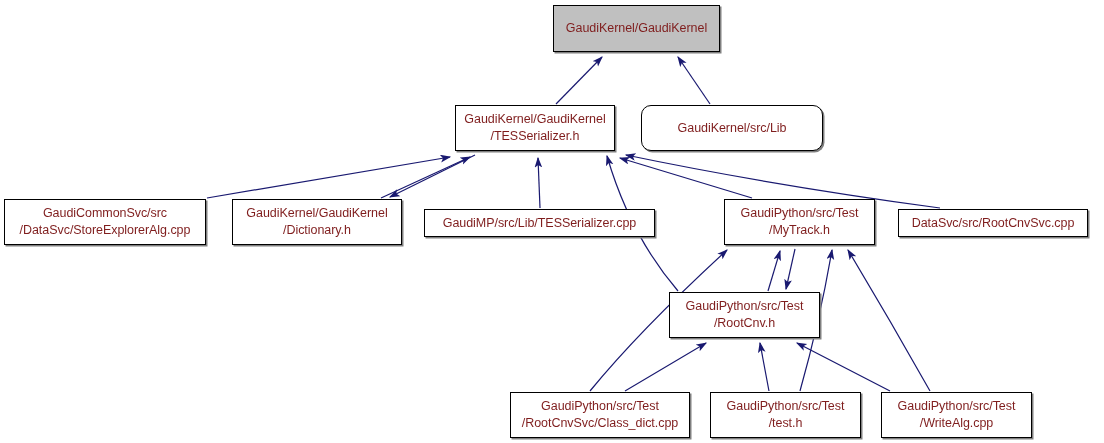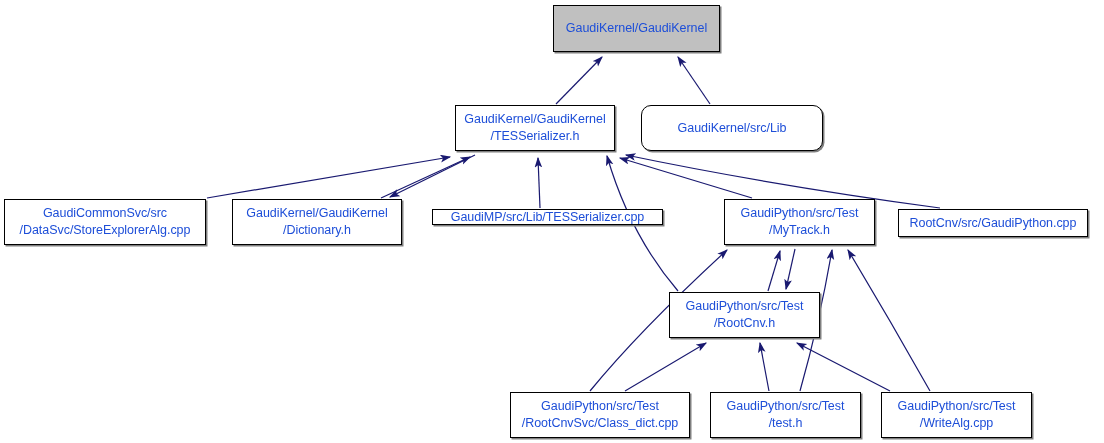--- a/index.html
+++ b/index.html
@@ -34,21 +34,21 @@
   .graph-node {
     position: absolute;
     box-sizing: border-box;
     border: 1px solid #000000;
     background: #ffffff;
     display: flex;
     flex-direction: column;
     align-items: center;
     justify-content: center;
     text-align: center;
-    color: #1d4ed8;
+    color: #7f1d1d;
     font-size: 12.5px;
     line-height: 17px;
     letter-spacing: -0.05px;
     box-shadow: 1.5px 1.5px 0 0 #808080;
   }
   .graph-node.root-node {
     background: #c0c0c0;
   }
   .node-line {
     display: block;
@@ -123,31 +123,31 @@
     <div class="graph-node" style="left:4px; top:199px; width:202px; height:46px;">
       <span class="node-line">GaudiCommonSvc/src</span>
       <span class="node-line">/DataSvc/StoreExplorerAlg.cpp</span>
     </div>
 
     <div class="graph-node" style="left:232px; top:199px; width:170px; height:46px;">
       <span class="node-line">GaudiKernel/GaudiKernel</span>
       <span class="node-line">/Dictionary.h</span>
     </div>
 
-    <div class="graph-node" style="left:424px; top:209px; width:231px; height:16px;margin-left:8px;">
+    <div class="graph-node" style="left:424px; top:209px; width:231px; height:28px;">
       <span class="node-line">GaudiMP/src/Lib/TESSerializer.cpp</span>
     </div>
 
     <div class="graph-node" style="left:724px; top:199px; width:151px; height:46px;">
       <span class="node-line">GaudiPython/src/Test</span>
       <span class="node-line">/MyTrack.h</span>
     </div>
 
     <div class="graph-node" style="left:898px; top:209px; width:190px; height:28px;">
-      <span class="node-line">RootCnv/src/GaudiPython.cpp</span>
+      <span class="node-line">DataSvc/src/RootCnvSvc.cpp</span>
     </div>
 
     <div class="graph-node" style="left:669px; top:292px; width:151px; height:46px;">
       <span class="node-line">GaudiPython/src/Test</span>
       <span class="node-line">/RootCnv.h</span>
     </div>
 
     <div class="graph-node" style="left:510px; top:392px; width:180px; height:46px;">
       <span class="node-line">GaudiPython/src/Test</span>
       <span class="node-line">/RootCnvSvc/Class_dict.cpp</span>

